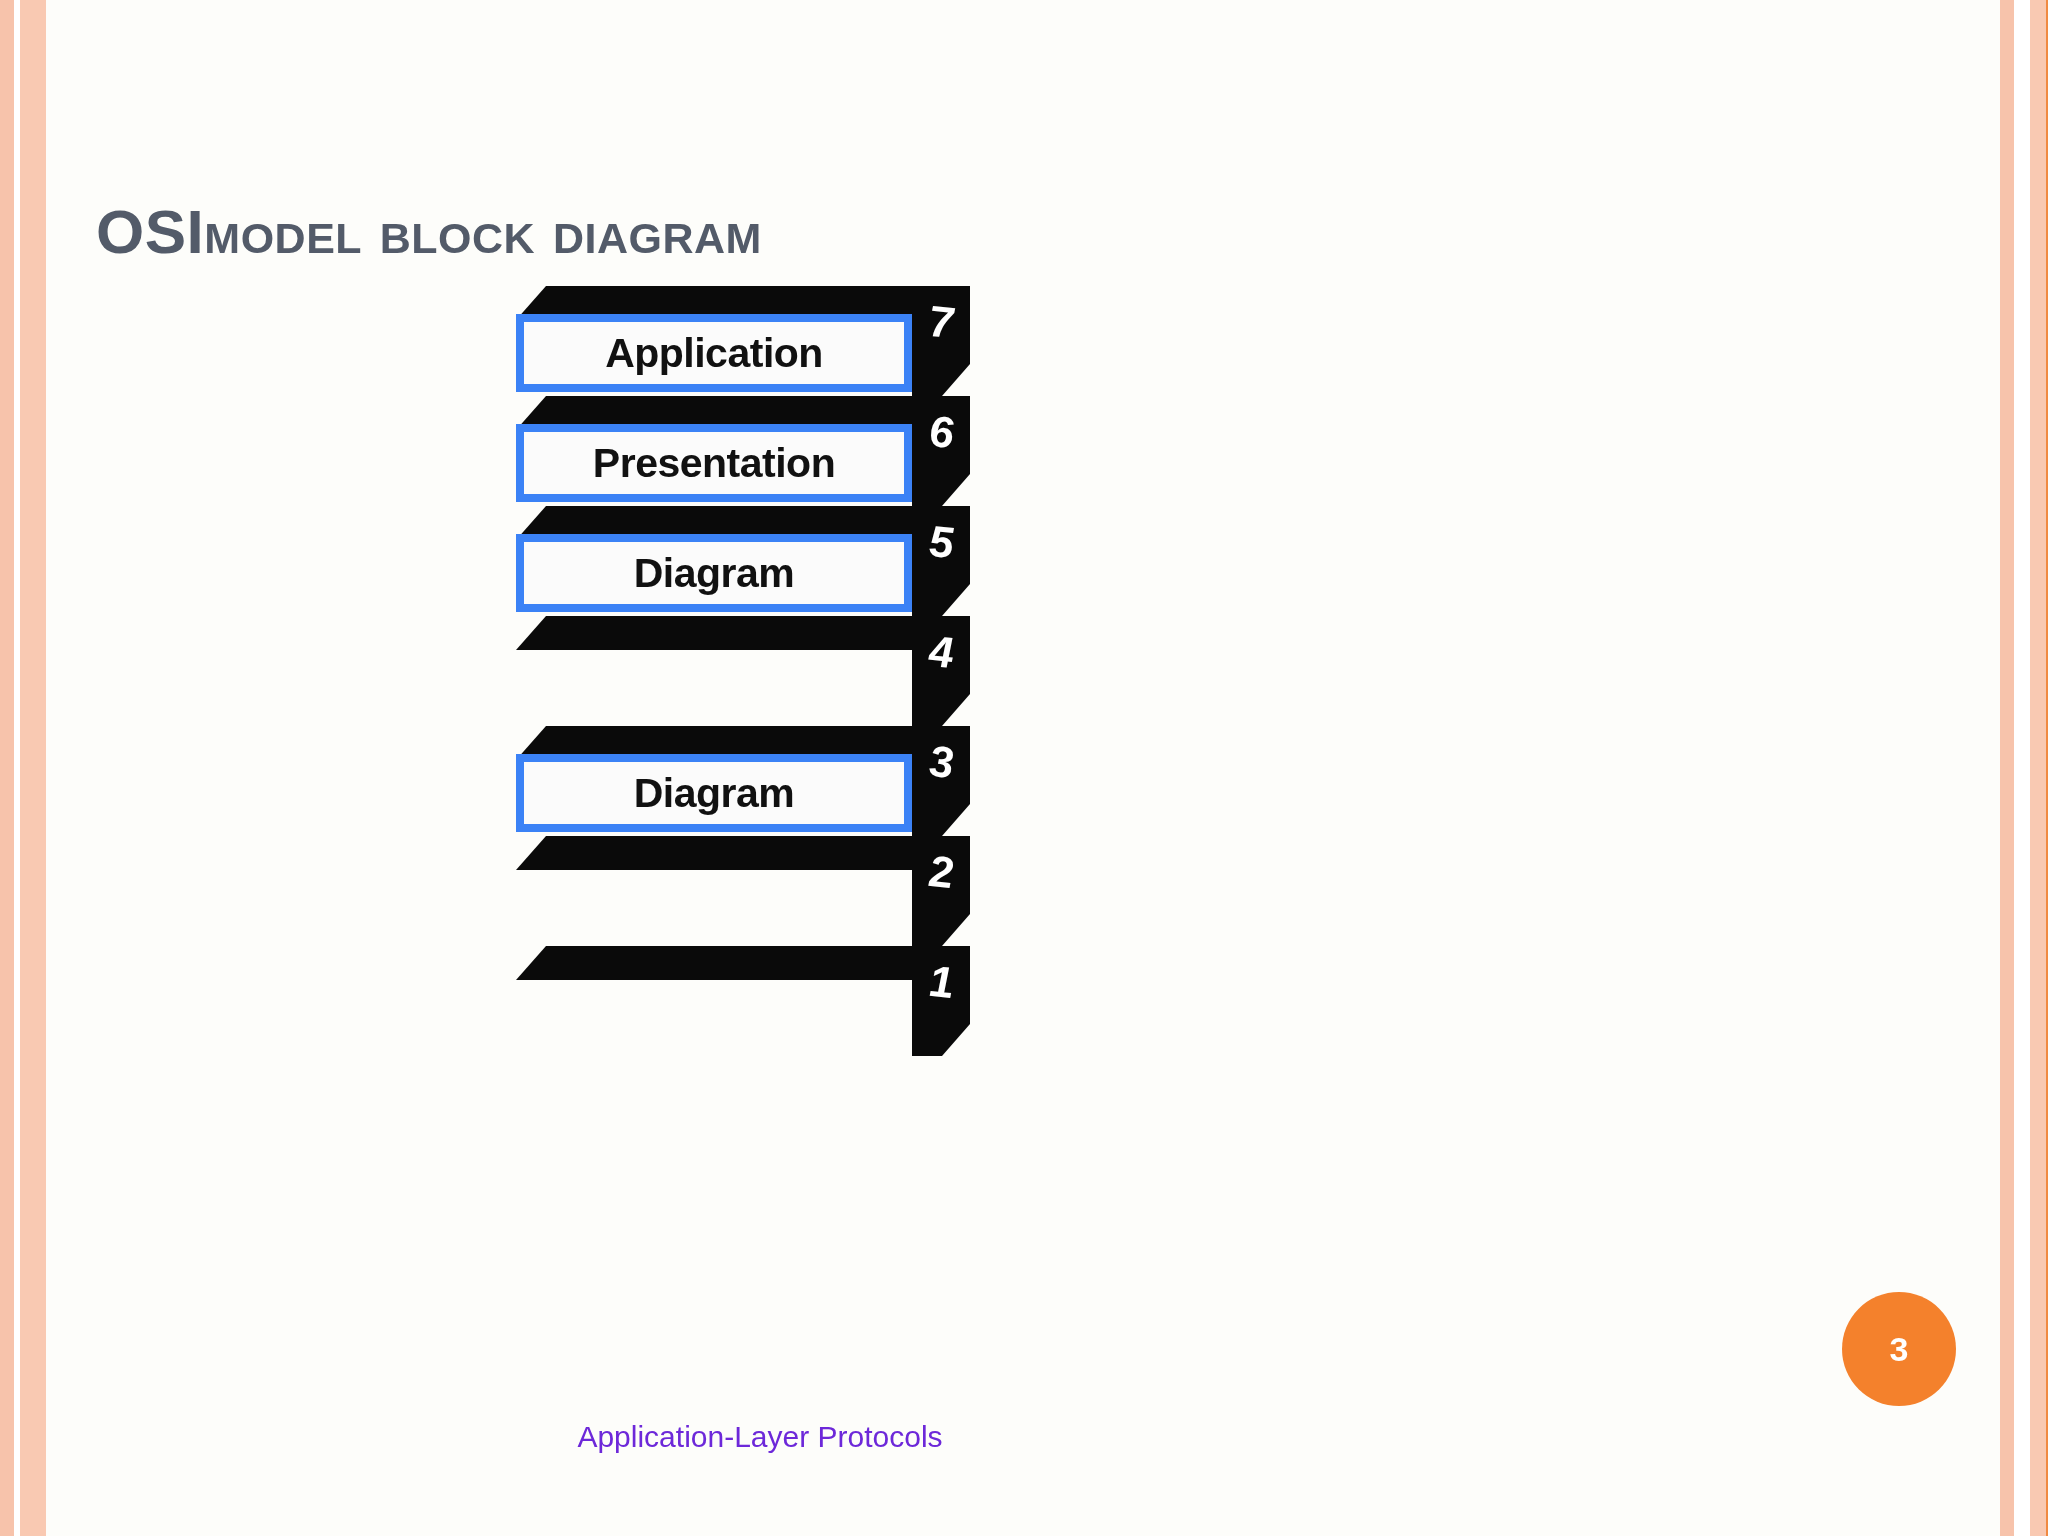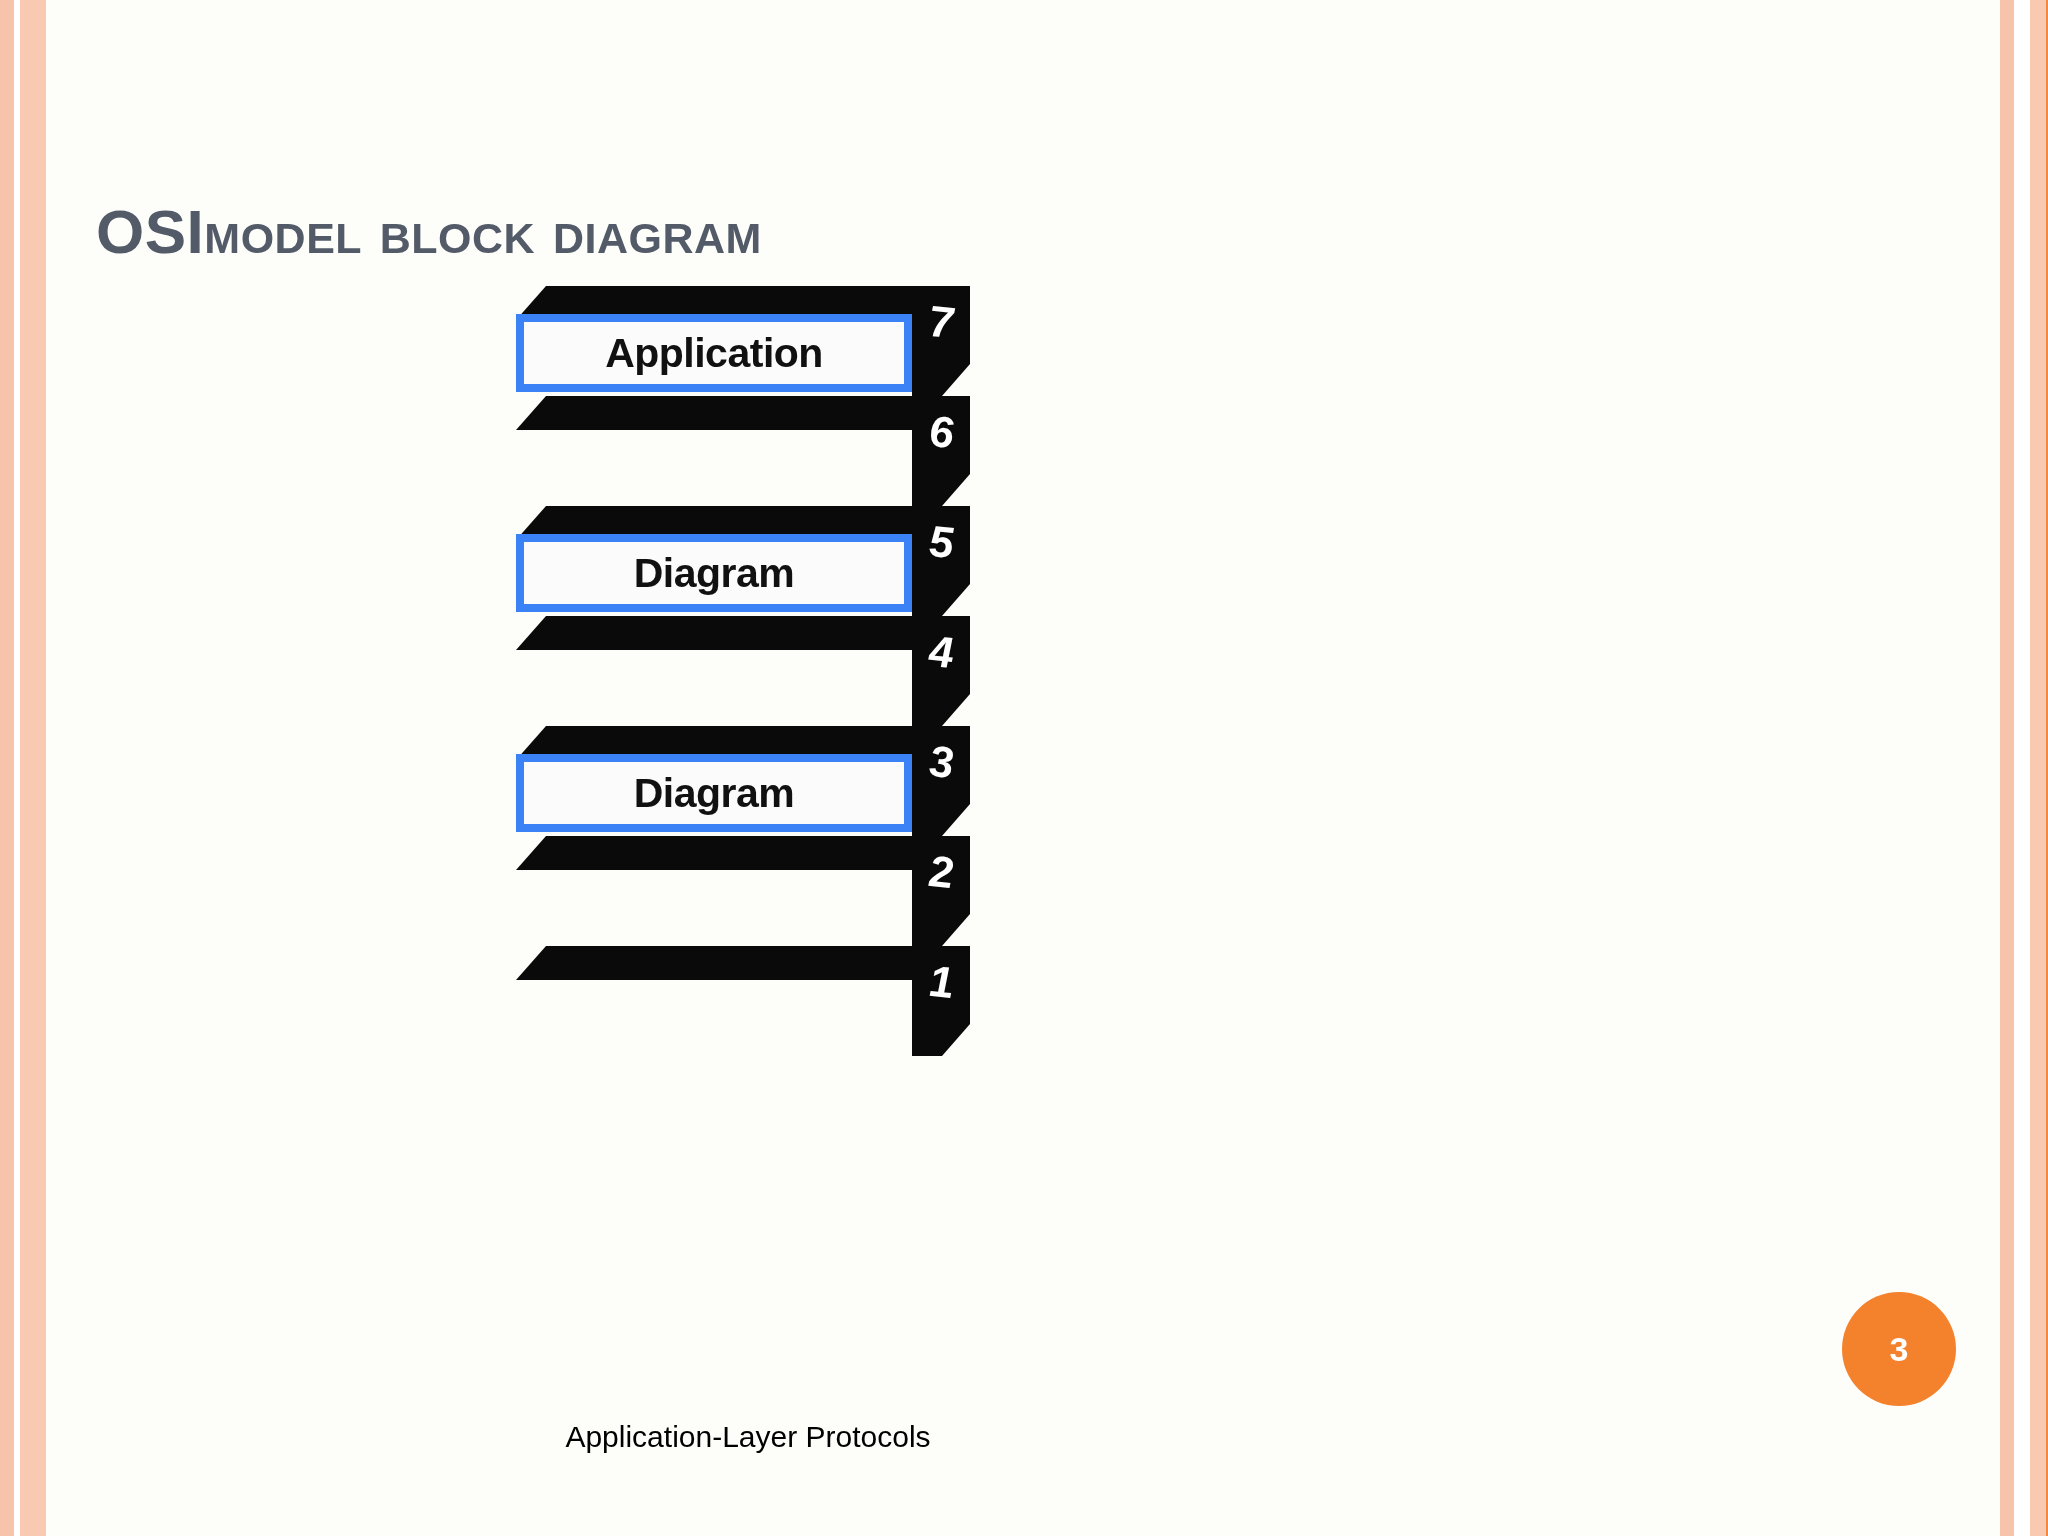--- a/index.html
+++ b/index.html
@@ -122,25 +122,25 @@
     font-size: 44px;
     font-weight: bold;
     font-style: italic;
     line-height: 1;
     transform: skewY(6deg);
   }
 
   
   .caption {
     position: absolute;
-    left: 508px;
+    left: 520px;
     top: 1420px;
     width: 480px;
     text-align: center;
-    color: #000000;
+    color: #6d28d9;
     font-size: 30px;
   }
 
   
   .page-badge {
     position: absolute;
     left: 1842px;
     top: 1292px;
     width: 114px;
     height: 114px;
@@ -186,20 +186,23 @@
       <div class="face">
         <span class="face-label">Application</span>
       </div>
       <div class="side">
         <span class="side-num">7</span>
       </div>
     </div>
 
     <div class="layer">
       <div class="top-slab"></div>
+      <div class="face">
+        <span class="face-label">Presentation</span>
+      </div>
       <div class="side">
         <span class="side-num">6</span>
       </div>
     </div>
 
     <div class="layer">
       <div class="top-slab"></div>
       <div class="face">
         <span class="face-label">Diagram</span>
       </div>

